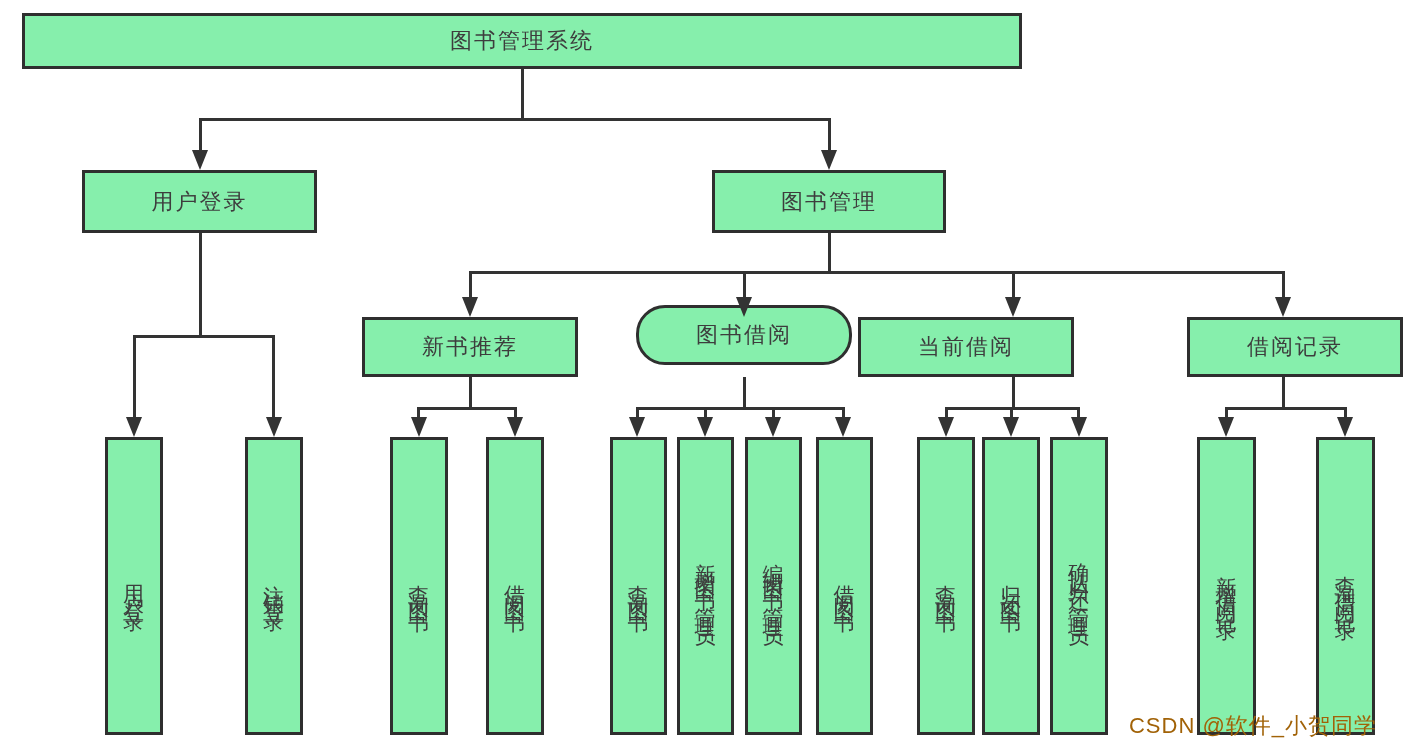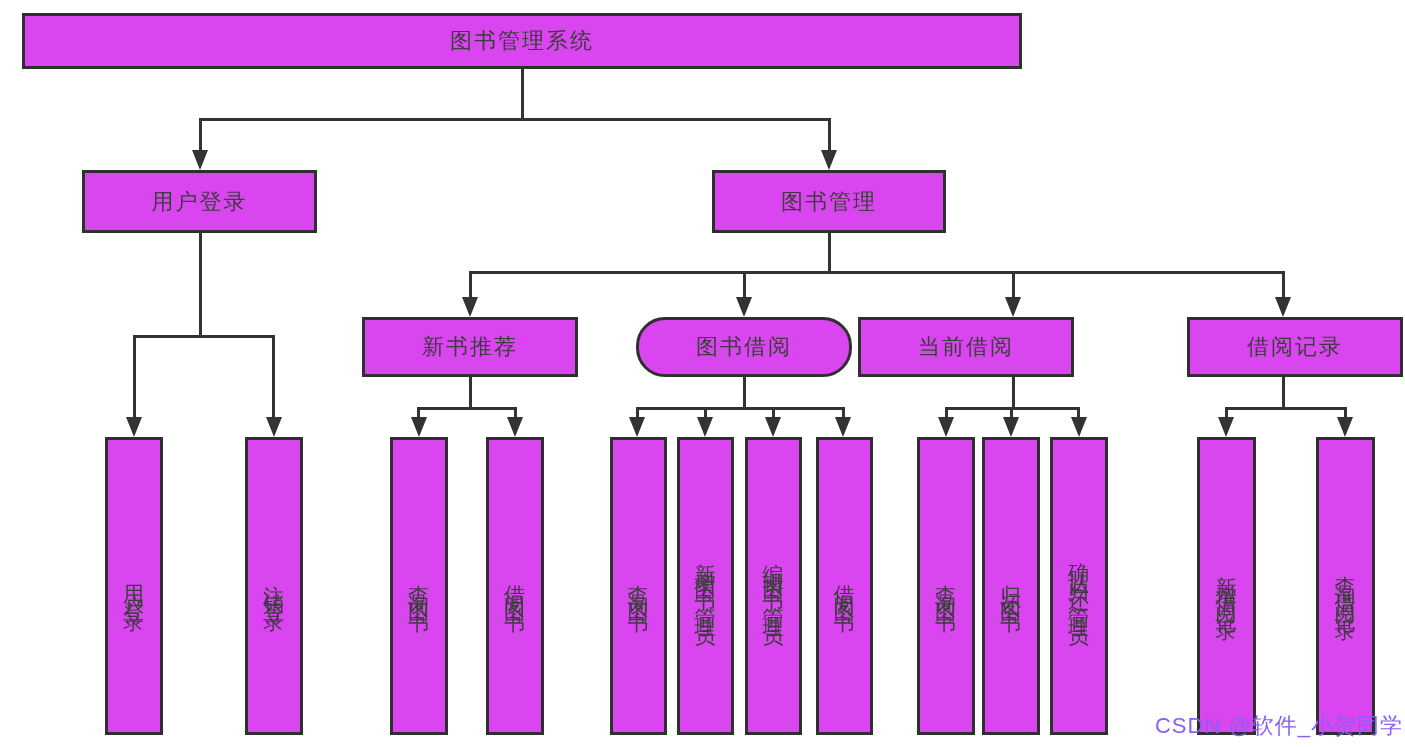--- a/index.html
+++ b/index.html
@@ -10,21 +10,21 @@
     position: relative;
     width: 1405px;
     height: 747px;
     background: #ffffff;
     overflow: hidden;
   }
 
   
   .node {
     position: absolute;
-    background: #d946ef;
+    background: #86efac;
     border: 3px solid #2f2f2f;
     color: #3d3d3d;
     display: flex;
     align-items: center;
     justify-content: center;
   }
   .node.h {
     font-size: 22px;
     letter-spacing: 2px;
   }
@@ -50,40 +50,40 @@
   .arrow {
     position: absolute;
     width: 0; height: 0;
     border-left: 8px solid transparent;
     border-right: 8px solid transparent;
     border-top: 20px solid #333333;
   }
 
   .watermark {
     position: absolute;
-    right: 2px;
+    right: 28px;
     bottom: 6px;
     font-size: 22px;
-    color: #8b5cf6;
+    color: #a16207;
     letter-spacing: 1px;
     white-space: nowrap;
   }
 </style>
 </head>
 <body>
 
 <div class="stage">
 
   <div class="node h" style="left:22px; top:13px; width:1000px; height:56px;">图书管理系统</div>
 
   <div class="node h" style="left:82px; top:170px; width:235px; height:63px;">用户登录</div>
   <div class="node h" style="left:362px; top:317px; width:216px; height:60px;">新书推荐</div>
 
   <div class="node h" style="left:712px; top:170px; width:234px; height:63px;">图书管理</div>
-  <div class="node h" style="left:636px; top:317px; width:216px; height:60px;border-radius:29px;">图书借阅</div>
+  <div class="node h" style="left:636px; top:305px; width:216px; height:60px;border-radius:29px;">图书借阅</div>
   <div class="node h" style="left:858px; top:317px; width:216px; height:60px;">当前借阅</div>
   <div class="node h" style="left:1175px; top:317px; width:216px; height:60px;margin-left:12px;">借阅记录</div>
 
   <div class="node leaf" style="left:105px; top:437px; width:58px; height:298px;">
     <span>用户登录</span>
   </div>
   <div class="node leaf" style="left:245px; top:437px; width:58px; height:298px;">
     <span>注销登录</span>
   </div>
 

